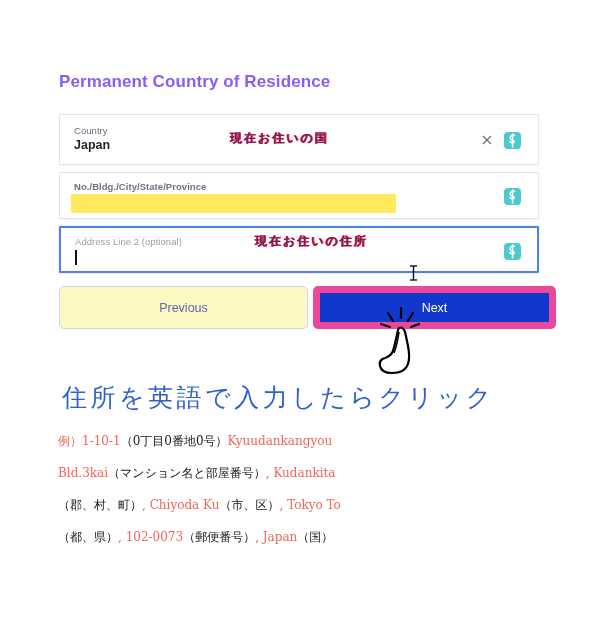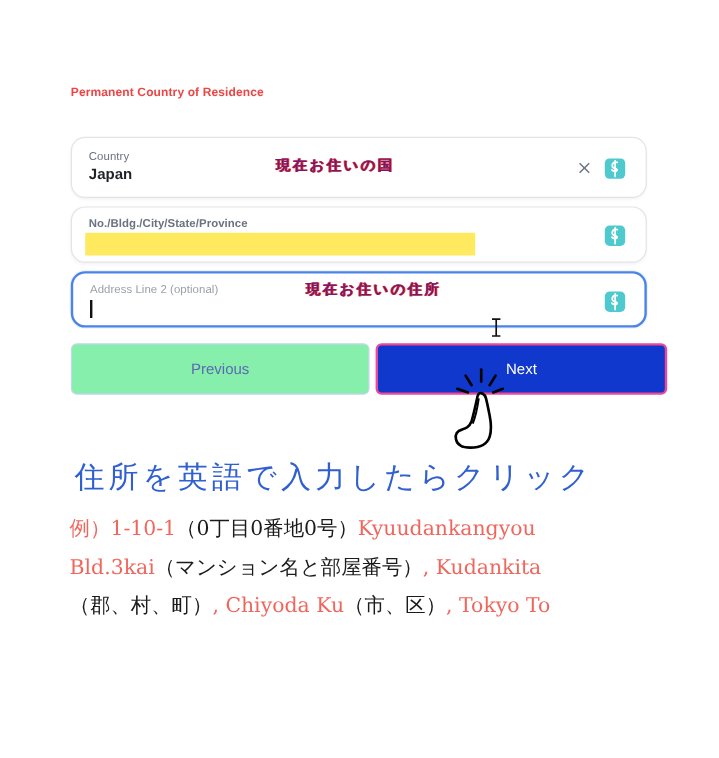--- a/index.html
+++ b/index.html
@@ -13,36 +13,36 @@
     font-family: "Liberation Sans", sans-serif;
     overflow: hidden;
     position: relative;
   }
 
   
   .section-title {
     position: absolute;
     left: 59px;
     top: 72px;
-    font-size: 10px;
+    font-size: 17px;
     font-weight: bold;
-    color: #ef4444;
+    color: #8b5cf6;
     letter-spacing: 0.1px;
     white-space: nowrap;
   }
 
   
   .field {
     position: absolute;
     left: 59px;
     width: 480px;
     box-sizing: border-box;
     background: #ffffff;
     border: 1px solid #e2e4e8;
-    border-radius: 12px;
+    border-radius: 1px;
     box-shadow: 0 1px 2px rgba(16,24,40,0.04);
   }
   .field-1 { top: 114px; height: 51px; }
   .field-2 { top: 172px; height: 47px; }
   .field-3 {
     top: 226px;
     height: 47px;
     border: 2px solid #4a84e8;
     box-shadow: 0 0 0 1px rgba(74,132,232,0.10);
   }
@@ -126,30 +126,30 @@
     display: flex;
     align-items: center;
     justify-content: center;
     cursor: pointer;
     user-select: none;
   }
   .btn-prev {
     left: 59px;
     top: 286px;
     width: 249px;
-    background: #86efac;
+    background: #fef9c3;
     border: 1px solid #c9d6f2;
     color: #5b6ab0;
   }
   .btn-next {
     left: 313px;
     top: 286px;
     width: 243px;
     background: #1138cc;
-    border: 2px solid #ec4899;
+    border: 7px solid #ec4899;
     color: #ffffff;
   }
 
   
   .pointer-hand {
     position: absolute;
     left: 368px;
     top: 306px;
     width: 62px;
     height: 70px;
@@ -191,21 +191,21 @@
     white-space: nowrap;
   }
 
   
   .example-block {
     position: absolute;
     left: 58px;
     top: 425px;
     width: 500px;
     font-family: "DejaVu Serif", serif;
-    font-size: 17px;
+    font-size: 12px;
     line-height: 32px;
     color: #111111;
     white-space: nowrap;
   }
   .example-block .row { height: 32px; }
   .ex-red { color: #f0665c; }
   .ex-blk { color: #1b1b1b; }
 </style>
 </head>
 <body>
@@ -286,13 +286,14 @@
 
 <div class="anno-red anno-country">現在お住いの国</div>
 <div class="anno-red anno-address">現在お住いの住所</div>
 
 <div class="anno-blue">住所を英語で入力したらクリック</div>
 
 <div class="example-block">
     <div class="row"><span class="ex-red">例）</span><span class="ex-red">1-10-1</span><span class="ex-blk">（0丁目0番地0号）</span><span class="ex-red">Kyuudankangyou</span></div>
     <div class="row"><span class="ex-red">Bld.3kai</span><span class="ex-blk">（マンション名と部屋番号）</span><span class="ex-red">, </span><span class="ex-red">Kudankita</span></div>
     <div class="row"><span class="ex-blk">（郡、村、町）</span><span class="ex-red">, </span><span class="ex-red">Chiyoda Ku</span><span class="ex-blk">（市、区）</span><span class="ex-red">, </span><span class="ex-red">Tokyo To</span></div>
+    <div class="row"><span class="ex-blk">（都、県）</span><span class="ex-red">, </span><span class="ex-red">102-0073</span><span class="ex-blk">（郵便番号）</span><span class="ex-red">, </span><span class="ex-red">Japan</span><span class="ex-blk">（国）</span></div>
   </div>
 
 </body></html>

